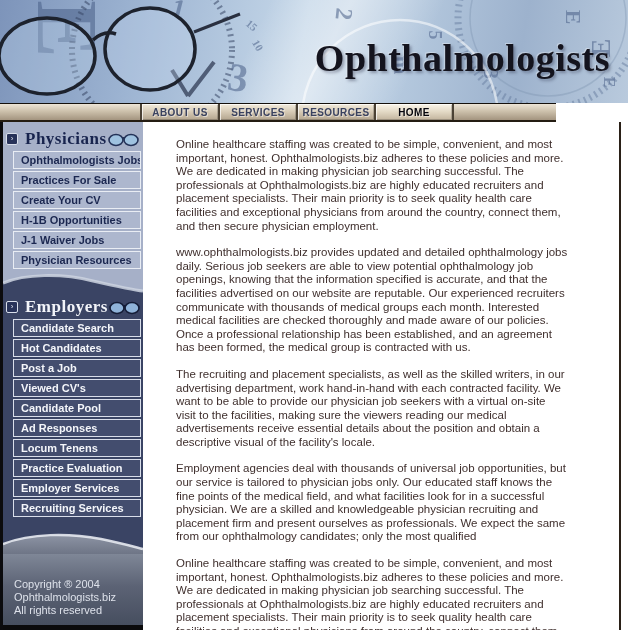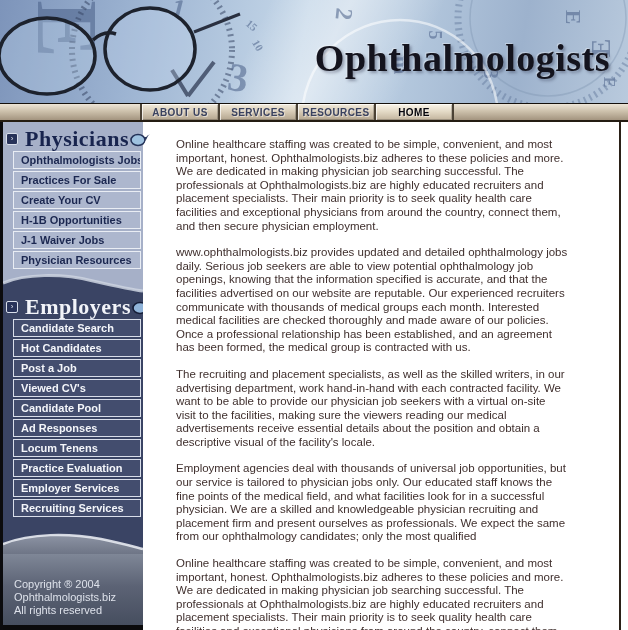--- a/index.html
+++ b/index.html
@@ -24,21 +24,21 @@
   .g-e3{left:604px;top:74px;font-size:16px;transform:rotate(90deg);color:rgba(80,100,140,.5);}
   .g-n15{left:246px;top:20px;font-size:11px;transform:rotate(40deg);color:rgba(60,78,112,.8);}
   .g-n10{left:252px;top:40px;font-size:11px;transform:rotate(60deg);color:rgba(60,78,112,.8);}
   .g-w{left:486px;top:64px;font-size:20px;transform:rotate(90deg);color:rgba(92,112,148,.4);}
   .banner-art{position:absolute;left:0;top:0;}
   .banner-title{position:absolute;right:18px;top:36px;margin:0;
       font-family:"Liberation Serif",serif;font-weight:bold;font-size:38px;letter-spacing:.5px;
       color:#14141e;text-shadow:2px 2px 3px rgba(25,30,55,.35), -1px -1px 0 rgba(255,255,255,.35);}
 
   
-  .nav{position:absolute;left:0;top:103px;width:628px;height:19px;box-sizing:border-box;
+  .nav{position:absolute;left:0;top:103px;width:556px;height:19px;box-sizing:border-box;
       border-top:1px solid #14100c;border-bottom:2px solid #241c12;
       background:linear-gradient(#ece4d6 0%,#cdc1ac 45%,#a3947f 100%);display:flex;}
   .nav-spacer{width:142px;border-right:2px solid #4a4134;box-sizing:border-box;}
   .tab{width:78px;box-sizing:border-box;border-right:2px solid #4a4134;
       display:flex;align-items:center;justify-content:center;cursor:pointer;
       background:linear-gradient(#f3ecdd 0%,#d5c9b4 50%,#b3a58e 100%);
       box-shadow:inset 1px 1px 0 rgba(255,255,255,.7), inset -1px -1px 0 rgba(0,0,0,.2);}
   .tab:first-of-type{width:72px;}
   .tab span{font-size:10px;font-weight:bold;color:#3a425f;letter-spacing:.4px;
       text-shadow:1px 1px 0 rgba(255,255,255,.5);}
@@ -47,21 +47,21 @@
   .nav-fill{flex:1;}
 
   
   .sidebar{position:absolute;left:0;top:122px;width:143px;height:508px;box-sizing:border-box;
       border-left:3px solid #0b0b0e;background:#3a4464;display:flex;flex-direction:column;}
   .sec-light{background:#a6b0c8;padding:5px 0 2px 0;}
   .sec-head{display:flex;align-items:center;height:24px;padding:0 4px 0 3px;}
   .bullet{width:10px;height:10px;border-radius:2px;background:#273précédent;}
   .bullet{width:10px;height:10px;border-radius:2px;background:#273259;border:1px solid #d9dfeb;
       color:#dfe5f0;font-size:8px;line-height:9px;text-align:center;flex:0 0 auto;}
-  .sec-title{font-family:"Liberation Serif",serif;font-weight:bold;font-size:22px;
+  .sec-title{font-family:"Liberation Serif",serif;font-weight:bold;font-size:17px;
       color:#18244e;margin-left:7px;letter-spacing:.5px;flex:1;}
   .sec-light .sec-title{color:#18244e;}
   .sec-dark .sec-title{color:#f2f4f9;}
   .glasses{flex:0 0 auto;margin-right:4px;}
   .menu{list-style:none;margin:0;padding:0 2px 0 10px;}
   .menu li{box-sizing:border-box;border:1px solid #e9edf4;background:#adb7ce;
       margin-bottom:2px;padding:2px 2px 2px 7px;font-size:11px;font-weight:bold;
       color:#1b2750;cursor:pointer;white-space:nowrap;overflow:hidden;}
   .sec-dark{background:#3a4464;padding:2px 0 2px 0;}
   .sec-dark .menu li{background:#434d6e;border:1px solid #d9deea;color:#f4f6fa;}

